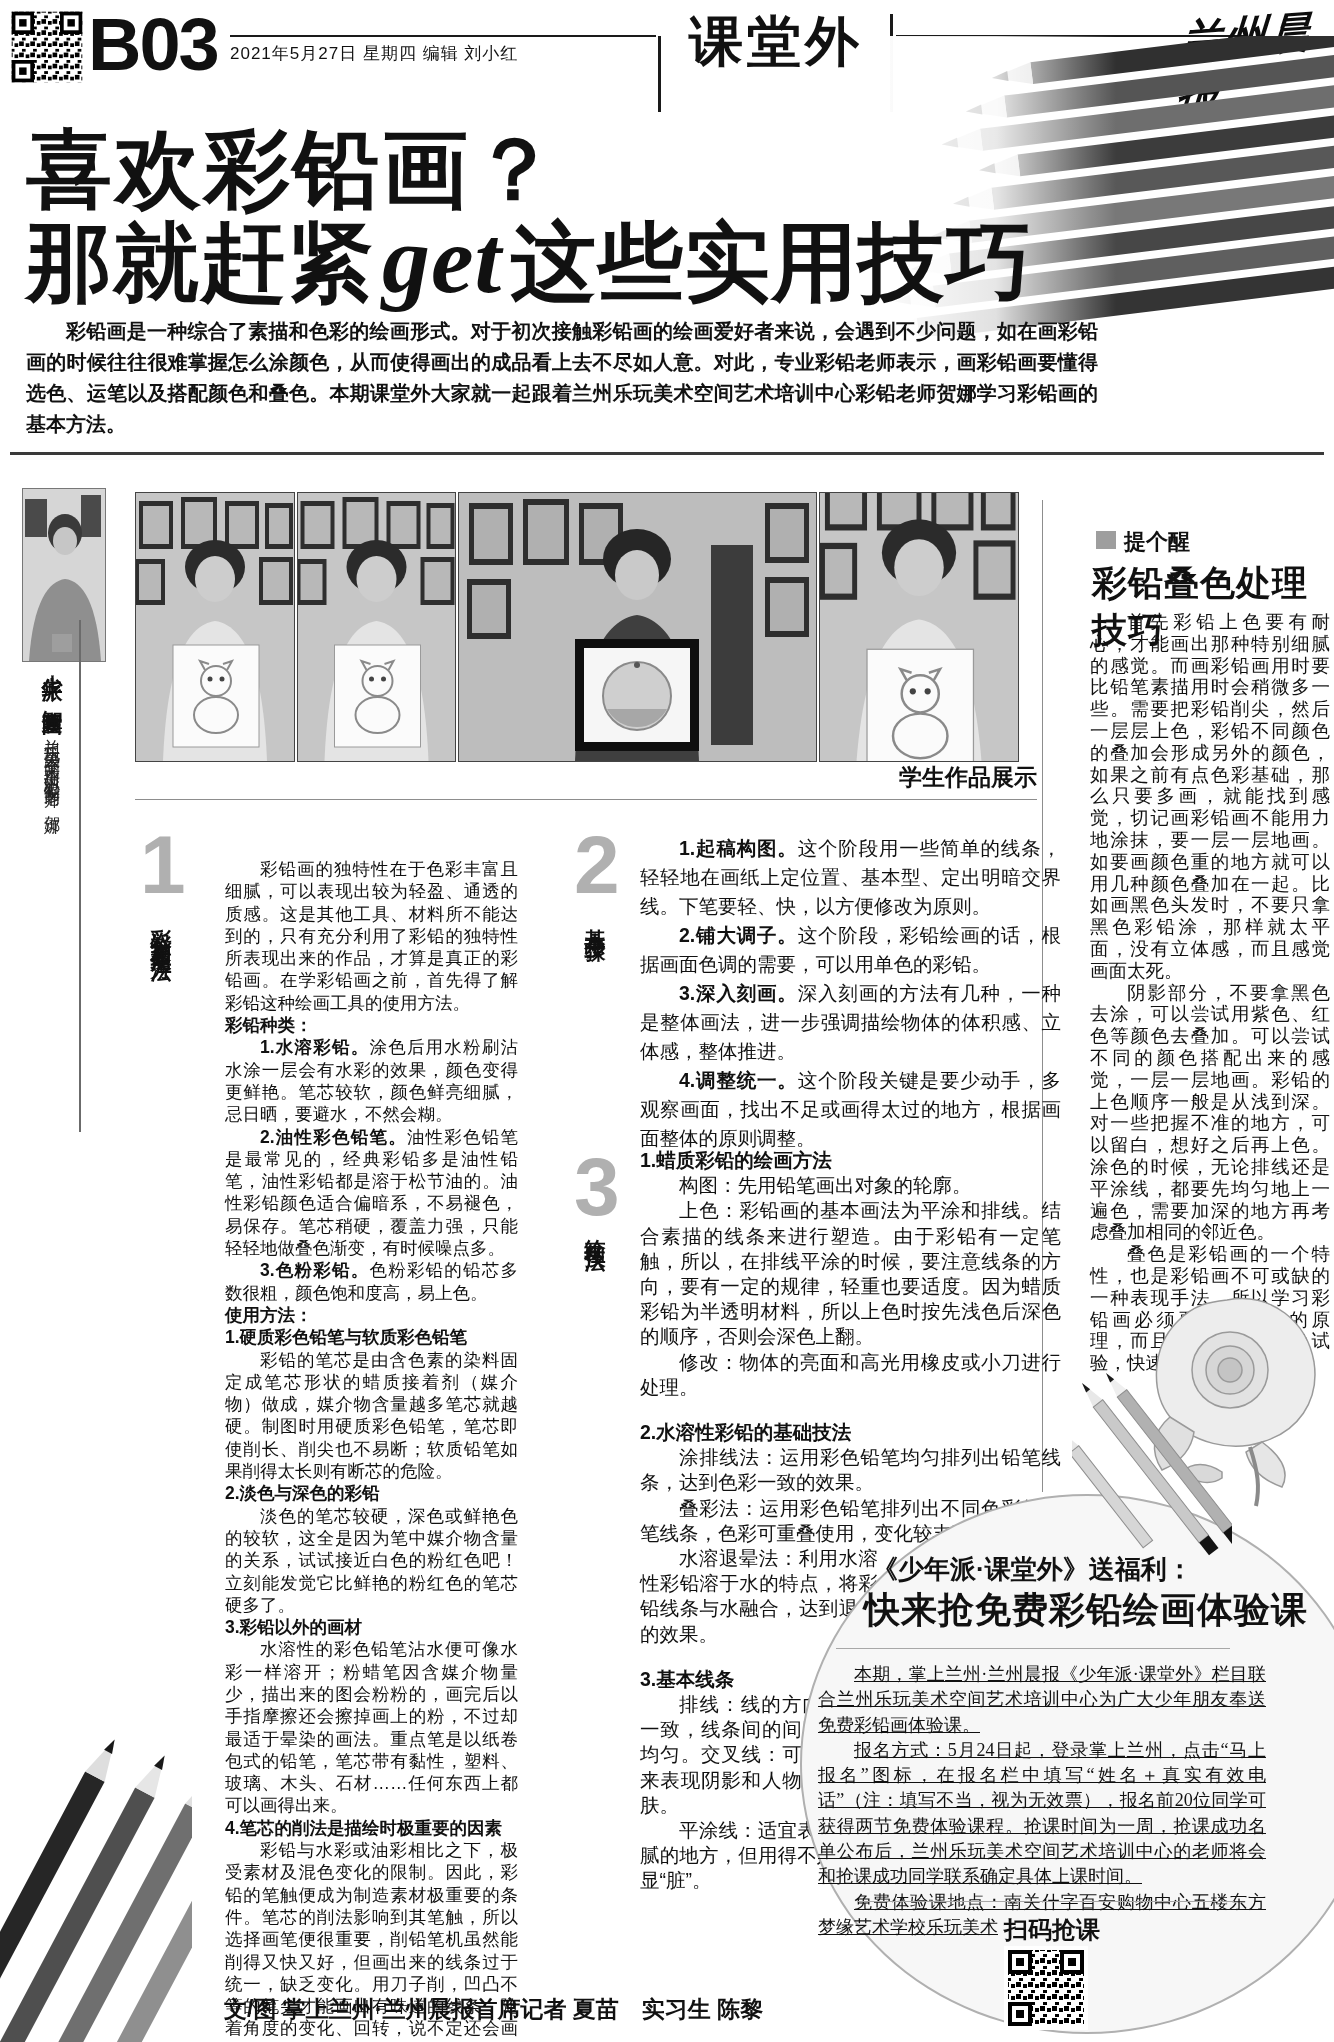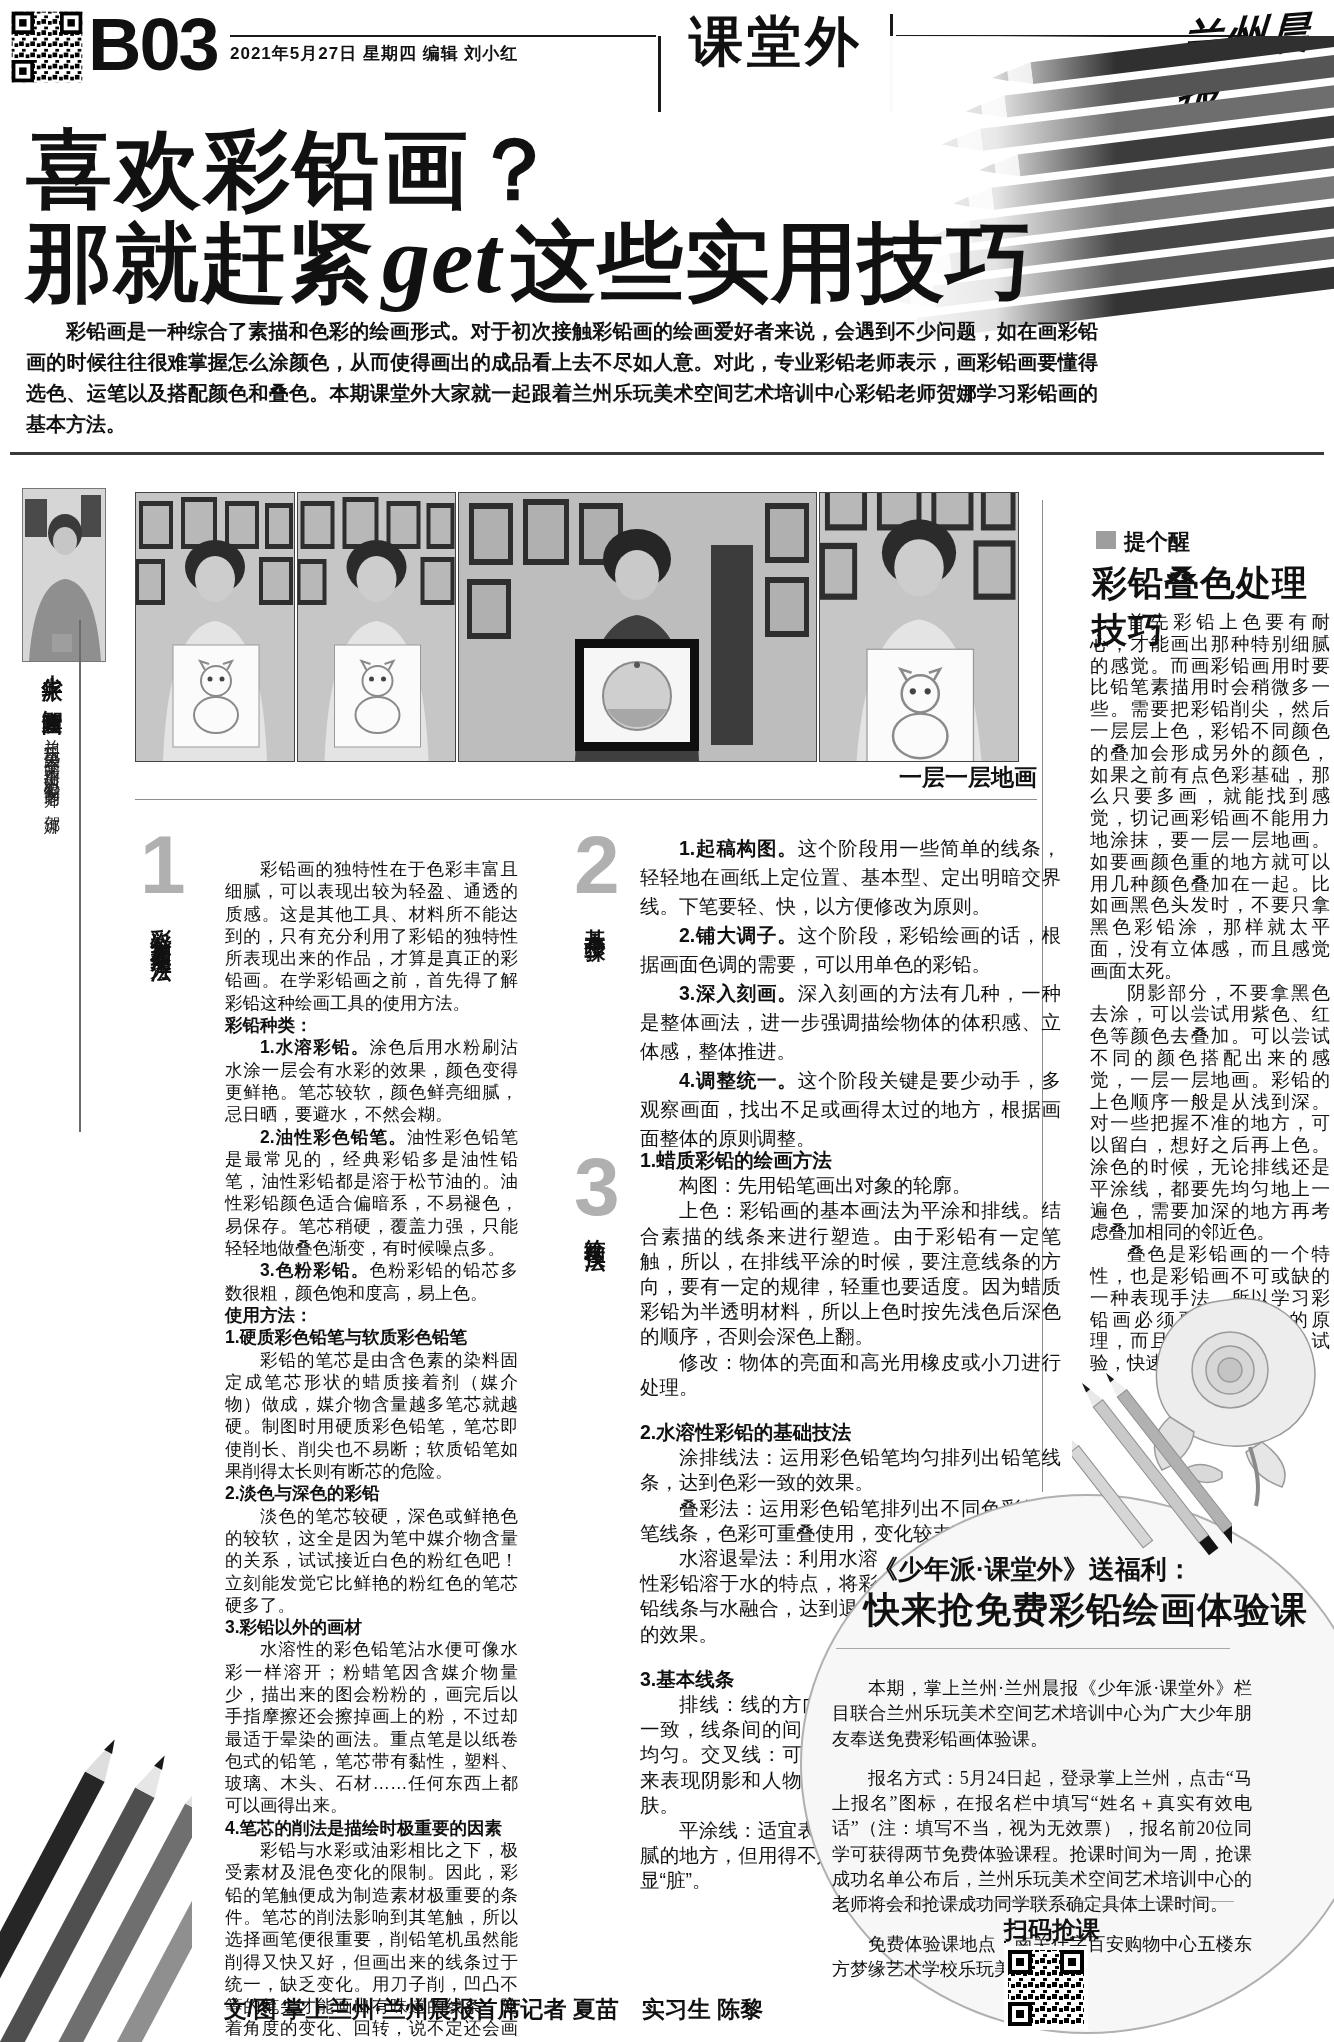--- a/index.html
+++ b/index.html
@@ -4,21 +4,21 @@
 <style>
   html,body{margin:0;padding:0;background:#e9e9e9;}
   .page{position:relative;width:1334px;height:2042px;background:#fff;margin:0 auto;
         overflow:hidden;font-family:"Liberation Sans","DejaVu Sans",sans-serif;color:#111;}
   .abs{position:absolute;}
 
   
   .qr-top{left:8px;top:8px;width:78px;height:78px;}
   .pageno{left:88px;top:2px;font-size:74px;font-weight:bold;letter-spacing:-2px;}
   .hrule{height:2px;background:#1a1a1a;}
-  .dateline{left:230px;top:42px;font-size:17px;font-weight:bold;letter-spacing:1px;text-align:center;}
+  .dateline{left:230px;top:42px;font-size:17px;font-weight:normal;letter-spacing:1px;text-align:center;}
   .colbar{width:3px;background:#1a1a1a;}
   .coltitle{left:662px;top:6px;width:228px;text-align:center;font-size:54px;font-weight:bold;
             font-family:"Liberation Serif","DejaVu Serif",serif;letter-spacing:4px;}
   .masthead{left:1178px;top:8px;font-size:42px;font-weight:bold;font-style:italic;
             font-family:"Liberation Serif","DejaVu Serif",serif;transform:rotate(-4deg) skewX(-8deg);
             letter-spacing:2px;color:#0d0d0d;}
 
   
   .hl1{left:26px;top:112px;font-size:86px;font-weight:bold;letter-spacing:3px;z-index:3;}
   .hl2{left:26px;top:204px;font-size:86px;font-weight:bold;letter-spacing:1px;z-index:3;white-space:nowrap;}
@@ -66,21 +66,21 @@
   
   .rose{left:1122px;top:1282px;width:208px;height:225px;z-index:2;}
   .circle{left:800px;top:1494px;width:570px;height:536px;border-radius:50%;
           background:#f7f7f7;border:2px solid #b0b0b0;z-index:1;}
   .pcross{left:1072px;top:1365px;width:160px;height:255px;z-index:3;}
   .pr-t1{left:872px;top:1552px;font-size:26px;font-weight:bold;z-index:4;}
   .pr-t2{left:864px;top:1586px;font-size:36px;font-weight:bold;letter-spacing:1px;z-index:4;}
   .pr-div{height:1px;background:#a8a8a8;z-index:4;}
   .pr-body{left:818px;top:1662px;width:448px;font-size:18px;line-height:25.3px;z-index:4;
            font-family:"Liberation Serif","DejaVu Serif",serif;}
-  .pr-body p{margin:14px;text-indent:2em;text-align:justify;}
+  .pr-body p{margin:0;text-indent:2em;text-align:justify;text-decoration:underline;}
   .qr-label{left:1004px;top:1914px;font-size:24px;font-weight:bold;z-index:4;}
   .qr-bottom{left:1004px;top:1946px;width:84px;height:84px;z-index:4;}
 
   .pencils-bl{left:0;top:1598px;width:192px;height:444px;}
   .credit{left:224px;top:1994px;font-size:23px;font-weight:bold;z-index:4;}
 </style>
 </head>
 <body>
 
 <svg width="0" height="0" style="position:absolute" aria-hidden="true">
@@ -280,21 +280,21 @@
     </svg>
   <svg class="abs ph" style="left:297px;width:157px;" viewBox="0 0 160 268" preserveAspectRatio="xMidYMid slice">
       <use href="#sym-student"></use>
     </svg>
   <svg class="abs ph" style="left:458px;width:357px;" viewBox="0 0 357 268" preserveAspectRatio="xMidYMid slice">
       <use href="#sym-student-wide"></use>
     </svg>
   <svg class="abs ph" style="left:819px;width:198px;" viewBox="0 0 160 268" preserveAspectRatio="xMidYMid slice">
       <use href="#sym-student"></use>
     </svg>
-  <div class="abs caption">一层一层地画</div>
+  <div class="abs caption">学生作品展示</div>
   <div class="abs hline-ph"></div>
   <div class="abs vsep"></div>
 
   <div class="abs secnum" style="left:140px;top:824px;">1</div>
   <div class="abs seclabel" style="left:147px;top:912px;">彩铅分类和使用方法</div>
   <div class="abs colflow c1">
       <p>彩铅画的独特性在于色彩丰富且细腻，可以表现出较为轻盈、通透的质感。这是其他工具、材料所不能达到的，只有充分利用了彩铅的独特性所表现出来的作品，才算是真正的彩铅画。在学彩铅画之前，首先得了解彩铅这种绘画工具的使用方法。</p>
       <p class="subhead">彩铅种类：</p>
       <p><b>1.水溶彩铅。</b>涂色后用水粉刷沾水涂一层会有水彩的效果，颜色变得更鲜艳。笔芯较软，颜色鲜亮细腻，忌日晒，要避水，不然会糊。</p>
       <p><b>2.油性彩色铅笔。</b>油性彩色铅笔是最常见的，经典彩铅多是油性铅笔，油性彩铅都是溶于松节油的。油性彩铅颜色适合偏暗系，不易褪色，易保存。笔芯稍硬，覆盖力强，只能轻轻地做叠色渐变，有时候噪点多。</p>

